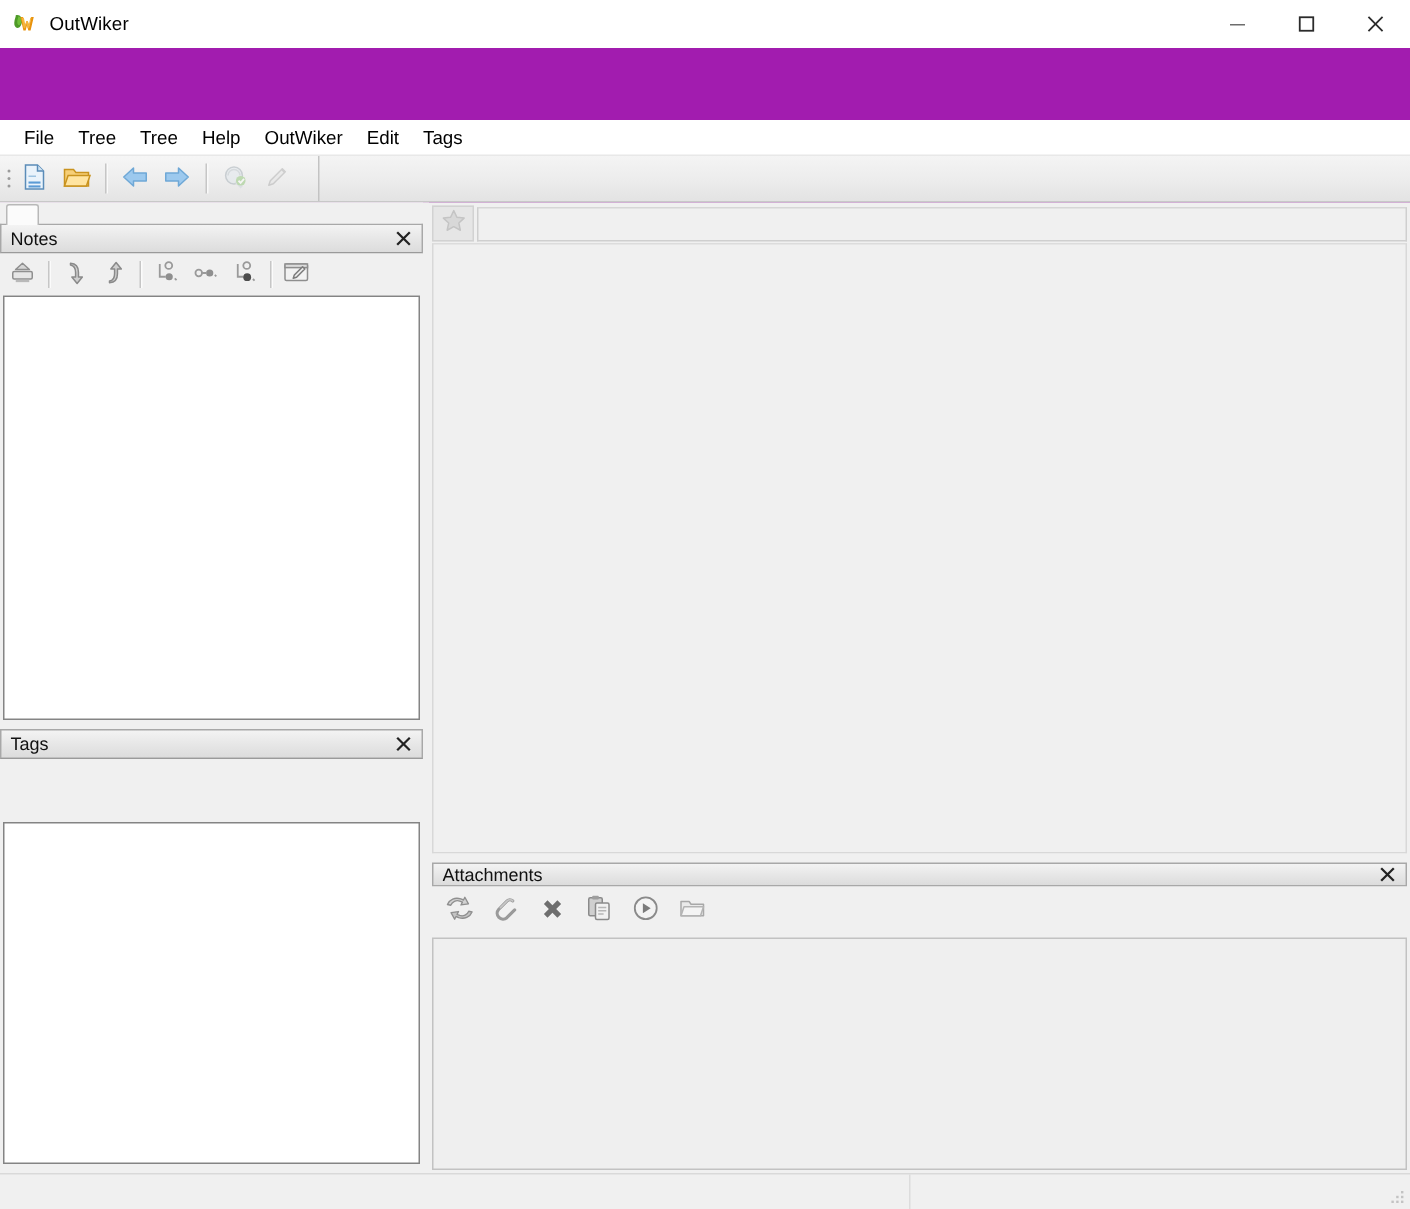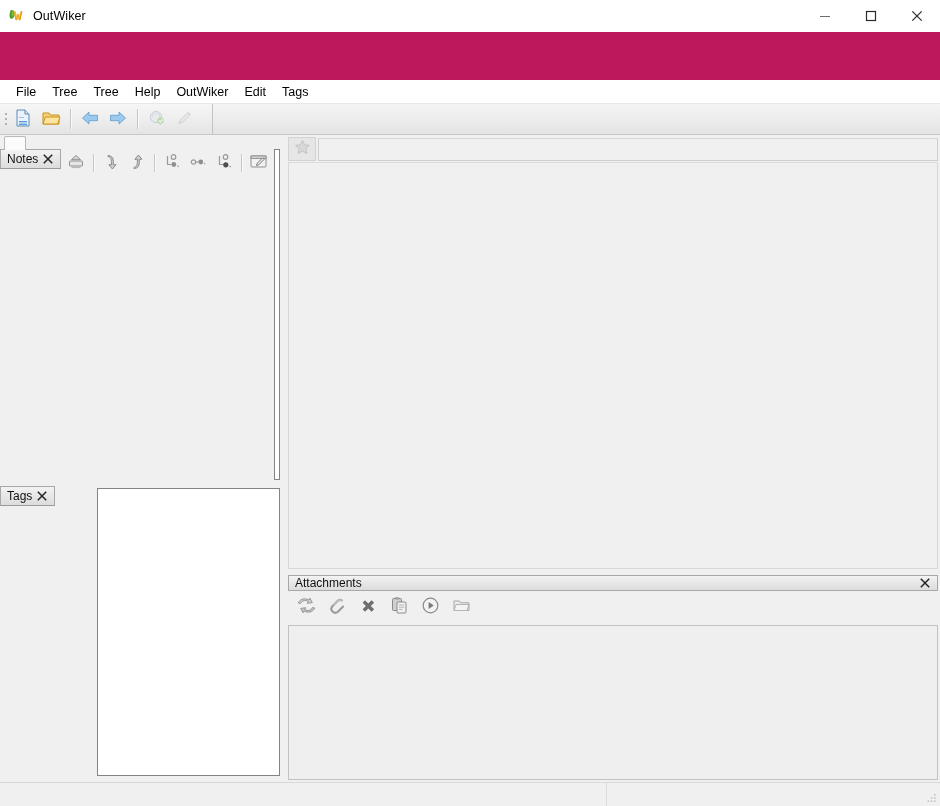--- a/index.html
+++ b/index.html
@@ -13,21 +13,21 @@
     font-size: 12px;
     color: #000;
     -webkit-font-smoothing: antialiased;
   }
   * { box-sizing: border-box; }
 
   .app {
     position: relative;
     width: 940px;
     height: 806px;
-    background: #be185d;
+    background: #a21caf;
     display: flex;
     flex-direction: column;
   }
 
   
   .titlebar {
     height: 32px;
     background: #ffffff;
     display: flex;
     align-items: center;
@@ -164,21 +164,21 @@
     left: 4px; top: 1px;
     width: 22px; height: 14px;
     background: #fbfbfb;
     border: 1px solid #b8b8b8;
     border-bottom: none;
     border-radius: 2px 2px 0 0;
   }
 
   .pane {
     display: flex;
-    flex-direction: row;
+    flex-direction: column;
     min-height: 0;
   }
   .pane-caption {
     height: 20px;
     background: linear-gradient(to bottom, #f3f3f3 0%, #e7e7e7 50%, #dcdcdc 100%);
     border: 1px solid #a8a8a8;
     border-bottom: 1px solid #9a9a9a;
     display: flex;
     align-items: center;
     padding: 0 2px 0 6px;

